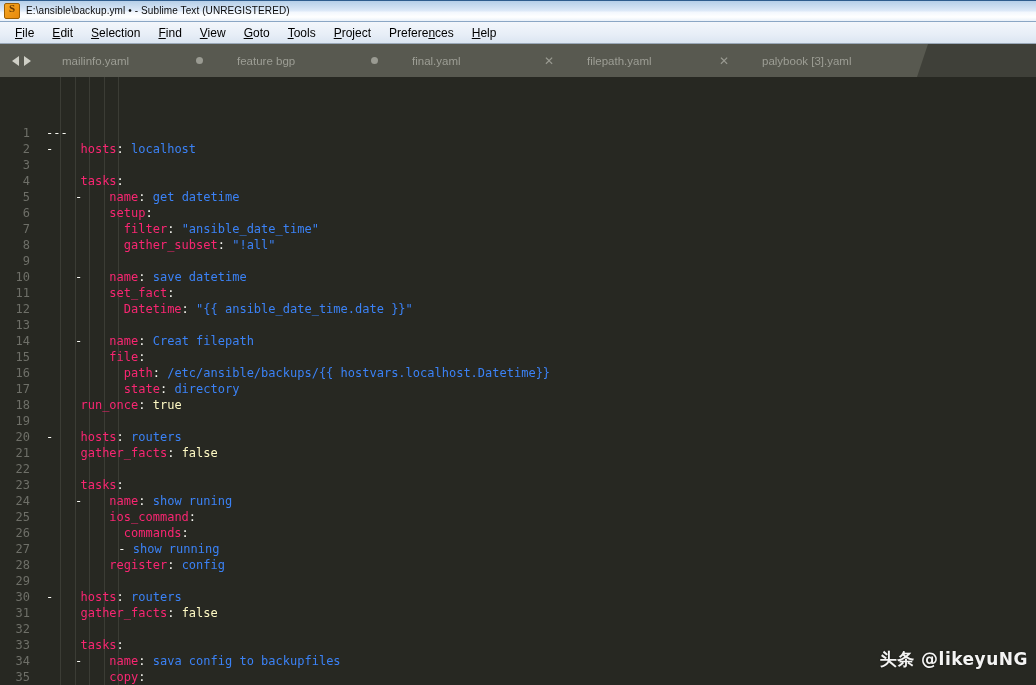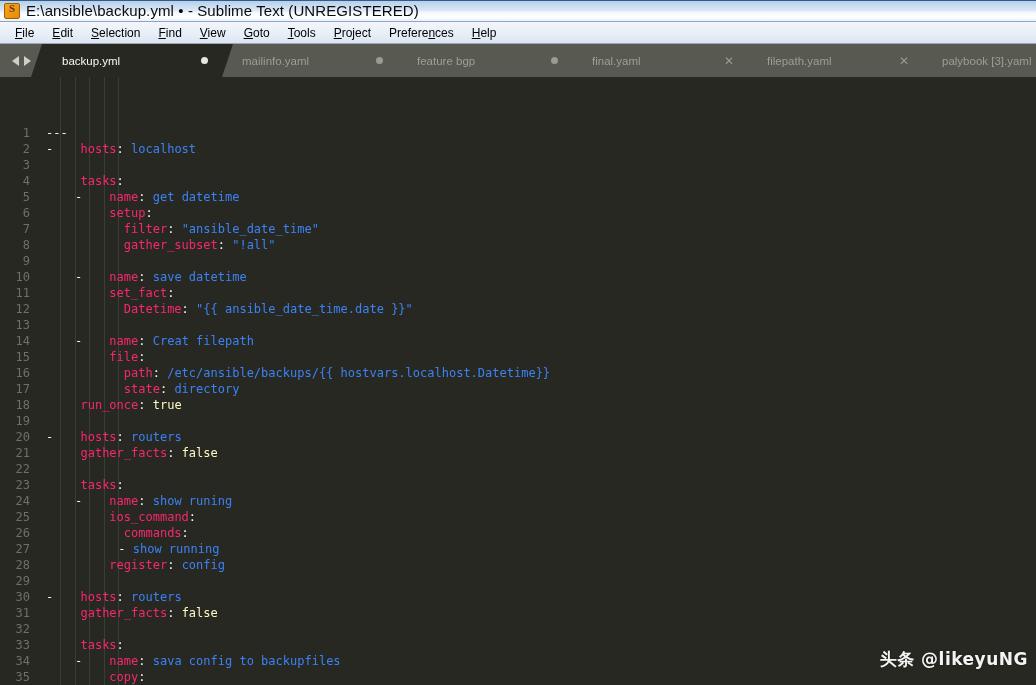--- a/index.html
+++ b/index.html
@@ -23,21 +23,21 @@
     background:linear-gradient(135deg,#f5a623,#e8890b);
     border:1px solid #9c5f05;border-radius:2px;
     position:relative;flex:0 0 auto;
   }
   .app-icon::after{
     content:"S";position:absolute;left:0;right:0;top:-2px;
     text-align:center;font-size:11px;font-weight:bold;
     color:#6b3a00;font-family:"Liberation Serif",serif;
   }
   .title-text{
-    font-size:15px;color:#0a0a0a;white-space:nowrap;
+    font-size:10px;color:#0a0a0a;white-space:nowrap;
     letter-spacing:.1px;
   }
 
   
   .menubar{
     height:22px;width:100%;
     background:linear-gradient(to bottom,#f3f6fb,#e7eef7 60%,#dbe5f1);
     display:flex;align-items:center;
     border-bottom:1px solid #9aa8b8;
     box-sizing:border-box;
@@ -172,26 +172,20 @@
       <div class="menu-item">Prefere<span class="mn">n</span>ces</div>
       <div class="menu-item"><span class="mn">H</span>elp</div>
     </div>
 
   <div class="tabbar">
     <div class="tabnav">
       <span class="arrow left"></span>
       <span class="arrow right"></span>
     </div>
     <div id="tabs-host" style="display:flex;align-items:flex-end;">
-        <div class="tab active" style="width: 180px;">
-          <span class="tab-label">backup.yml</span>
-          <span class="tab-close">
-            <span class="dot"></span>
-          </span>
-        </div>
         <div class="tab" style="width: 175px; justify-content: flex-end;">
           <span class="tab-label">mailinfo.yaml</span>
           <span class="tab-close">
             <span class="dot"></span>
           </span>
         </div>
         <div class="tab" style="width: 175px;">
           <span class="tab-label">feature bgp</span>
           <span class="tab-close">
             <span class="dot"></span>

